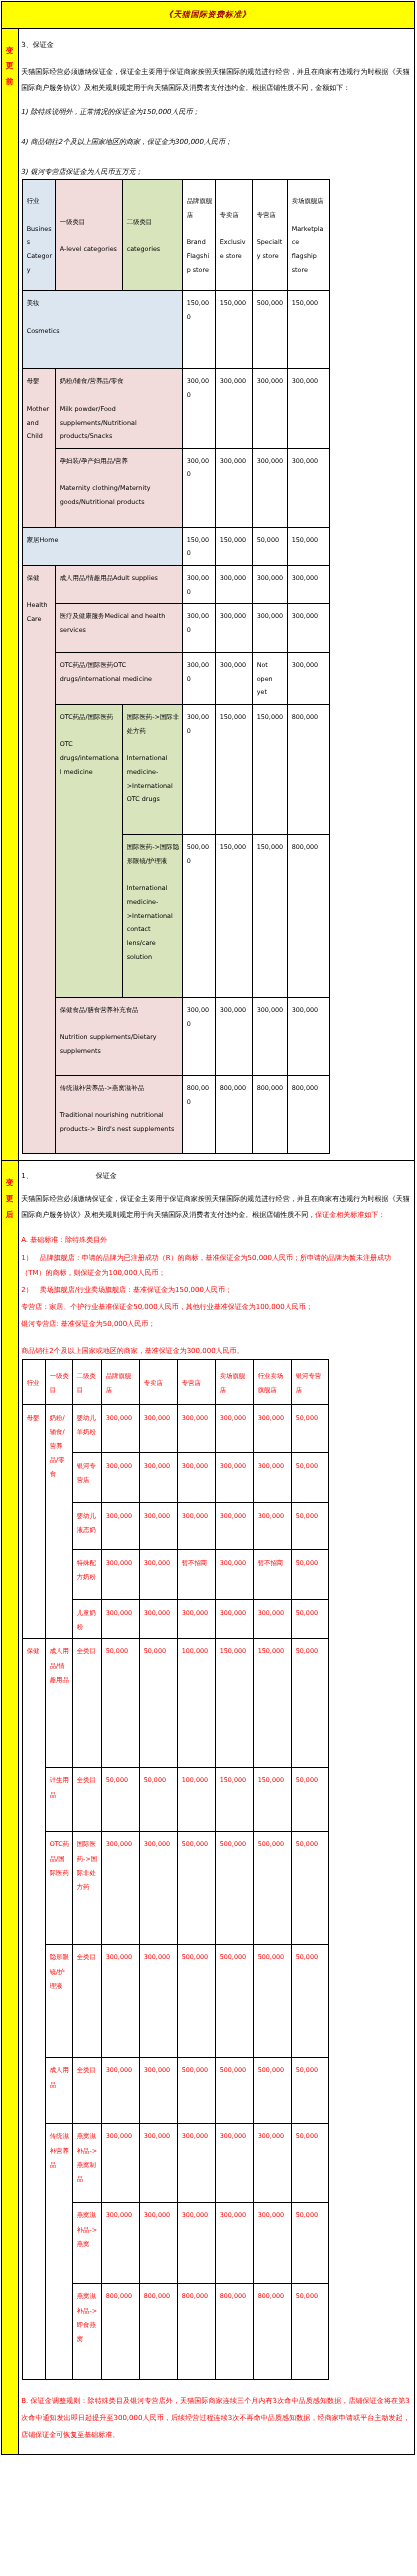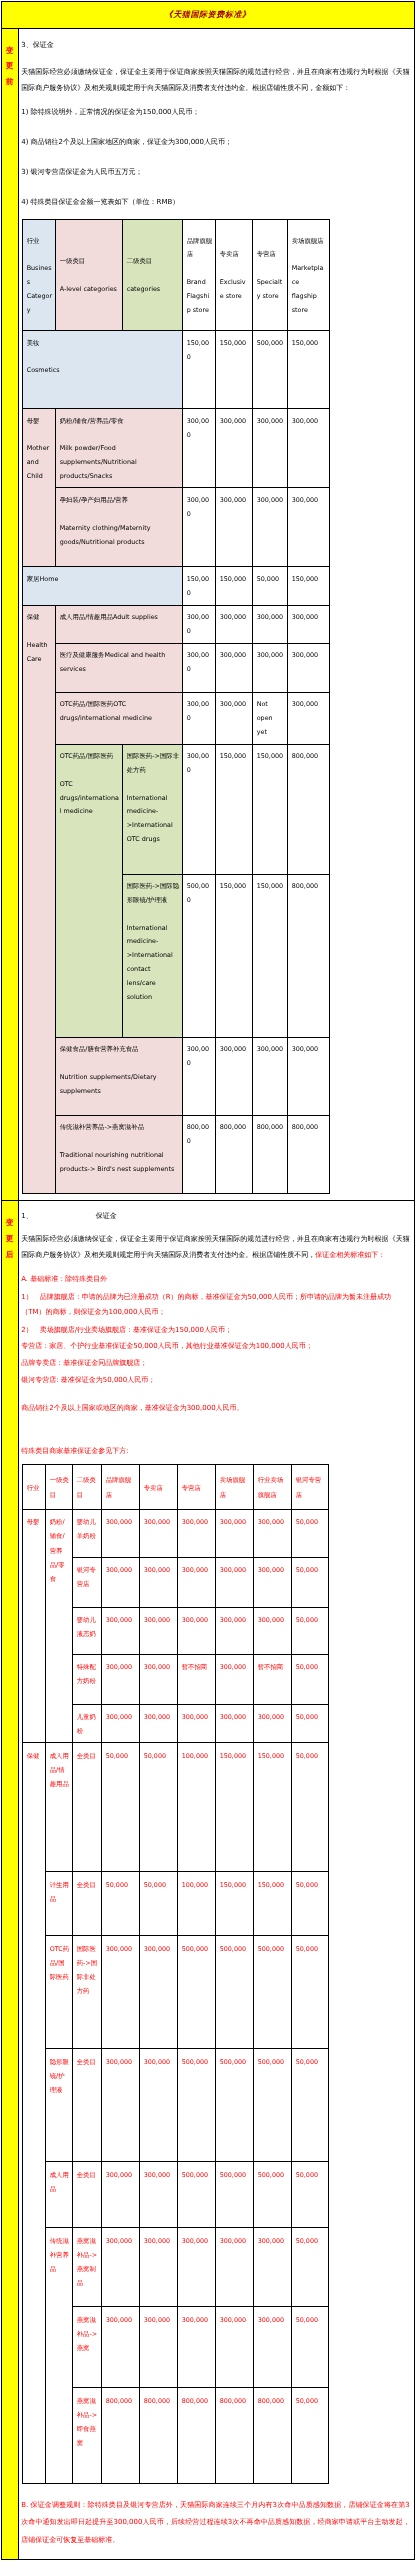--- a/index.html
+++ b/index.html
@@ -8,21 +8,21 @@
   .title-row{background:#ffff00;border-bottom:1.3px solid #000;height:26px;display:flex;align-items:center;justify-content:center;}
   .title{color:#a00000;font-weight:bold;font-size:8px;letter-spacing:0.6px;font-style:italic;}
   .section{display:flex;align-items:stretch;}
   .section + .section{border-top:1.3px solid #000;}
   .side{width:16px;flex:none;background:#ffff00;border-right:1.3px solid #000;padding-top:14px;text-align:center;}
   .side-label{color:#ff0000;font-weight:bold;font-size:7.7px;line-height:2.05;width:8.3px;margin:0 auto;word-break:break-all;}
   .content{flex:1;min-width:0;padding:9px 3.8px 6.4px 2.6px;}
   .heading{margin:1.3px 0 11.5px 0;line-height:1.9;}
   .heading2{margin:0 0 7.7px 0;line-height:1.9;white-space:pre-wrap;}
   .para{margin:0 0 10.3px 0;line-height:2.3;text-align:justify;}
-  .item{margin:16.7px 0 0 0;line-height:1.9;}
+  .item{margin:16.7px 0 0 0;line-height:1.9;font-style:italic;}
   .item.first{margin-top:10.3px;}
   .item.last{margin-bottom:9.6px;}
   .red{color:#ff0000;}
   .rule{margin:3.2px 0 0 0;line-height:1.95;color:#ff0000;}
   .rule.wrap2{line-height:2.15;}
   .rule.gap1{margin-top:14px;}
   .rule.gap2{margin-top:29.5px;margin-bottom:5.1px;}
   .rule-b{margin:13px 0 3.8px 0;line-height:2.45;color:#ff0000;text-align:justify;}
   table{border-collapse:collapse;table-layout:fixed;margin-left:1.3px;border:0.6px solid #000;}
   td,th{border:0.6px solid #000;vertical-align:top;text-align:left;font-weight:normal;
@@ -47,21 +47,20 @@
   <div class="section">
     <div class="side">
       <div class="side-label">变更前</div>
     </div>
     <div class="content">
       <p class="heading">3、保证金</p>
       <p class="para">天猫国际经营必须缴纳保证金，保证金主要用于保证商家按照天猫国际的规范进行经营，并且在商家有违规行为时根据《天猫国际商户服务协议》及相关规则规定用于向天猫国际及消费者支付违约金。根据店铺性质不同，金额如下：</p>
       <p class="item first">1) 除特殊说明外，正常情况的保证金为150,000人民币；</p>
       <p class="item">4) 商品销往2个及以上国家地区的商家，保证金为300,000人民币；</p>
       <p class="item">3) 银河专营店保证金为人民币五万元；</p>
-      <p class="item last">4) 特殊类目保证金金额一览表如下（单位：RMB）</p>
       <table id="table1">
           <colgroup>
             <col style="width: 33px;">
             <col style="width: 67px;">
             <col style="width: 60px;">
             <col style="width: 33px;">
             <col style="width: 37px;">
             <col style="width: 35px;">
             <col style="width: 42px;">
           </colgroup>
@@ -198,24 +197,22 @@
     <div class="side">
       <div class="side-label">变更后</div>
     </div>
     <div class="content">
       <p class="heading2">1、　　　　　　　　　保证金</p>
       <p class="para"><span>天猫国际经营必须缴纳保证金，保证金主要用于保证商家按照天猫国际的规范进行经营，并且在商家有违规行为时根据《天猫国际商户服务协议》及相关规则规定用于向天猫国际及消费者支付违约金。根据店铺性质不同，</span><span class="red">保证金相关标准如下：</span></p>
       <p class="rule">A. 基础标准：除特殊类目外</p>
       <p class="rule wrap2">1）　品牌旗舰店：申请的品牌为已注册成功（R）的商标，基准保证金为50,000人民币；所申请的品牌为暂未注册成功（TM）的商标，则保证金为100,000人民币；</p>
       <p class="rule">2）　卖场旗舰店/行业卖场旗舰店：基准保证金为150,000人民币；</p>
       <p class="rule">专营店：家居、个护行业基准保证金50,000人民币，其他行业基准保证金为100,000人民币；</p>
-      <p class="rule">品牌专卖店：基准保证金同品牌旗舰店；</p>
       <p class="rule">银河专营店: 基准保证金为50,000人民币；</p>
       <p class="rule gap1">商品销往2个及以上国家或地区的商家，基准保证金为300,000人民币。</p>
-      <p class="rule gap2">特殊类目商家基准保证金参见下方:</p>
       <table id="table2">
           <colgroup>
             <col style="width: 23px;">
             <col style="width: 27px;">
             <col style="width: 29px;">
             <col style="width: 38px;">
             <col style="width: 38px;">
             <col style="width: 38px;">
             <col style="width: 38px;">
             <col style="width: 38px;">

